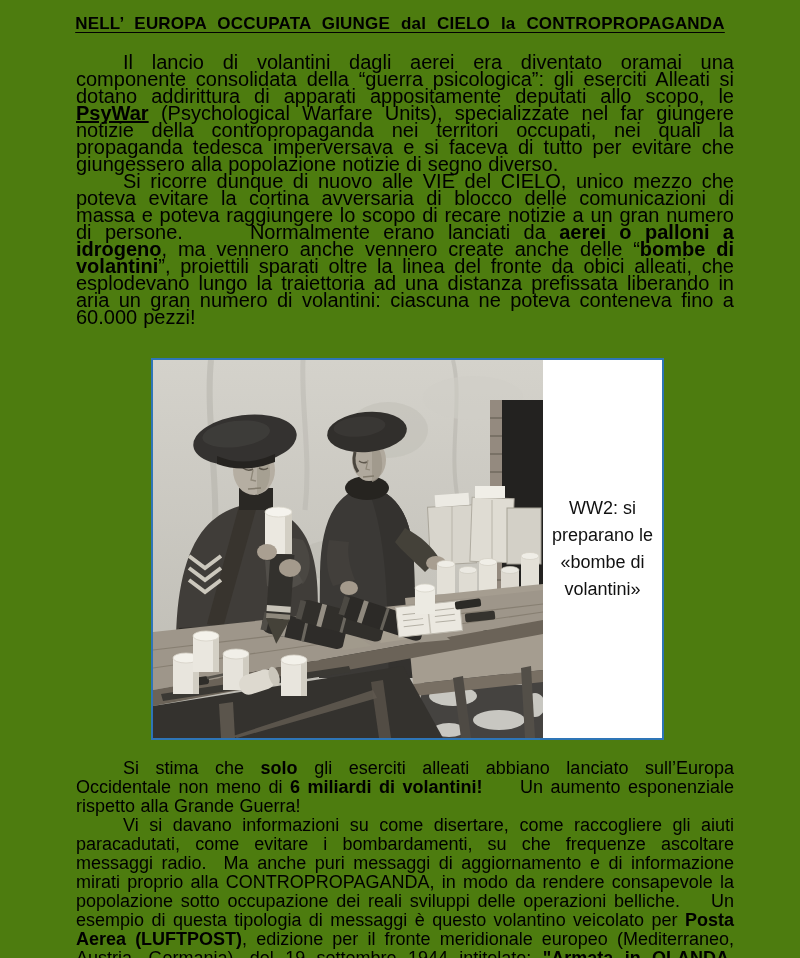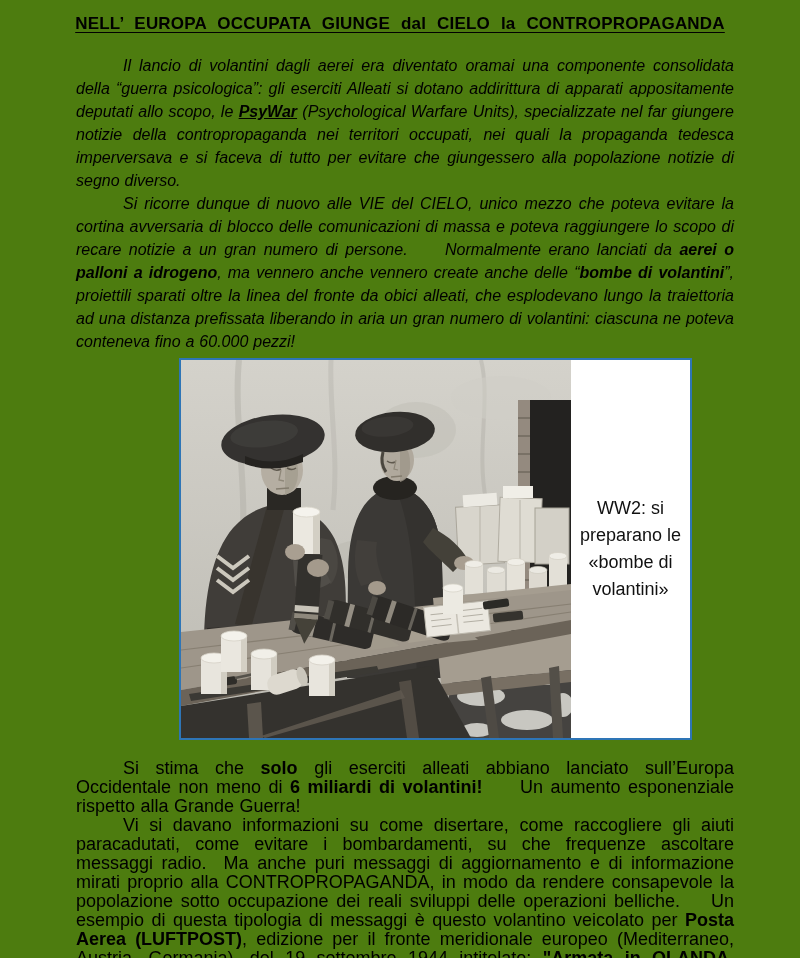--- a/index.html
+++ b/index.html
@@ -14,21 +14,21 @@
     text-decoration:underline;text-underline-offset:3px;
     word-spacing:6px;letter-spacing:0.2px;white-space:nowrap;
   }
   .textblock{position:absolute;left:76px;width:658px;}
   .textblock.top{top:54px;}
   .textblock.bottom{top:759px;}
   .para{
     margin:0;text-align:justify;text-indent:47px;
     white-space:pre-wrap;word-spacing:0.5px;
   }
-  .para.lh-wide{font-size:16px;line-height:23px;font-style:italic;}
+  .para.lh-wide{font-size:20px;line-height:17px;}
   .para.lh-tight{font-size:18px;line-height:19px;}
   .para .b{font-weight:bold;}
   .para .u{text-decoration:underline;}
   figure.leafletfig{
     position:absolute;left:151px;top:358px;width:513px;height:382px;
     margin:0;border:2px solid #2E75B6;box-sizing:border-box;
     display:flex;background:#ffffff;
   }
   .photo{flex:0 0 390px;width:390px;height:100%;overflow:hidden;background:#c7c5be;}
   .photo svg{display:block;width:100%;height:100%;}
@@ -43,21 +43,21 @@
 
 <div class="page">
 
   <h1 class="title">NELL’ EUROPA OCCUPATA GIUNGE dal CIELO la CONTROPROPAGANDA</h1>
 
   <div class="textblock top">
     <p class="para lh-wide"><span>Il lancio di volantini dagli aerei era diventato oramai una componente consolidata della “guerra psicologica”: gli eserciti Alleati si dotano addirittura di apparati appositamente deputati allo scopo, le </span><span class="b u">PsyWar</span><span> (Psychological Warfare Units), specializzate nel far giungere notizie della contropropaganda nei territori occupati, nei quali la propaganda tedesca imperversava e si faceva di tutto per evitare che giungessero alla popolazione notizie di segno diverso.</span></p>
     <p class="para lh-wide"><span>Si ricorre dunque di nuovo alle VIE del CIELO, unico mezzo che poteva evitare la cortina avversaria di blocco delle comunicazioni di massa e poteva raggiungere lo scopo di recare notizie a un gran numero di persone.     Normalmente erano lanciati da </span><span class="b">aerei o palloni a idrogeno</span><span>, ma vennero anche vennero create anche delle “</span><span class="b">bombe di volantini</span><span>”, proiettili sparati oltre la linea del fronte da obici alleati, che esplodevano lungo la traiettoria ad una distanza prefissata liberando in aria un gran numero di volantini: ciascuna ne poteva conteneva fino a 60.000 pezzi!</span></p>
   </div>
 
-  <figure class="leafletfig" style="border-color: rgb(46, 117, 182); margin-left: 28px;">
+  <figure class="leafletfig" style="border-color: rgb(46, 117, 182);">
     <div class="photo" title="Due soldati con basco preparano bombe di volantini su un tavolo di legno">
       <svg viewBox="0 0 390 378" preserveAspectRatio="none" role="img">
         <defs>
           <linearGradient id="wallg" x1="0" y1="0" x2="0" y2="1">
             <stop offset="0" stop-color="#d4d2cb"></stop>
             <stop offset="1" stop-color="#bcbab2"></stop>
           </linearGradient>
         </defs>
 
         <g>

